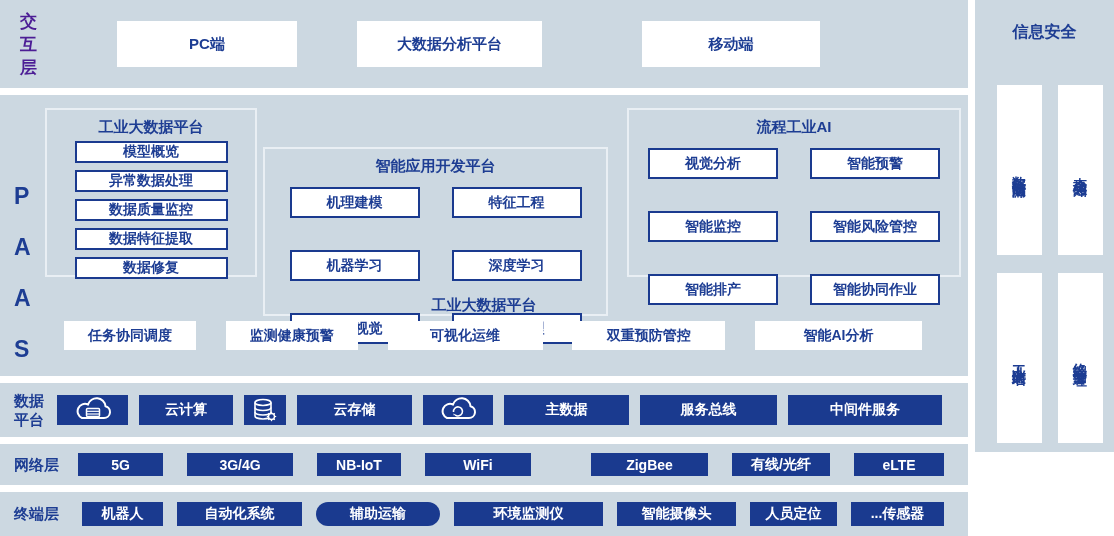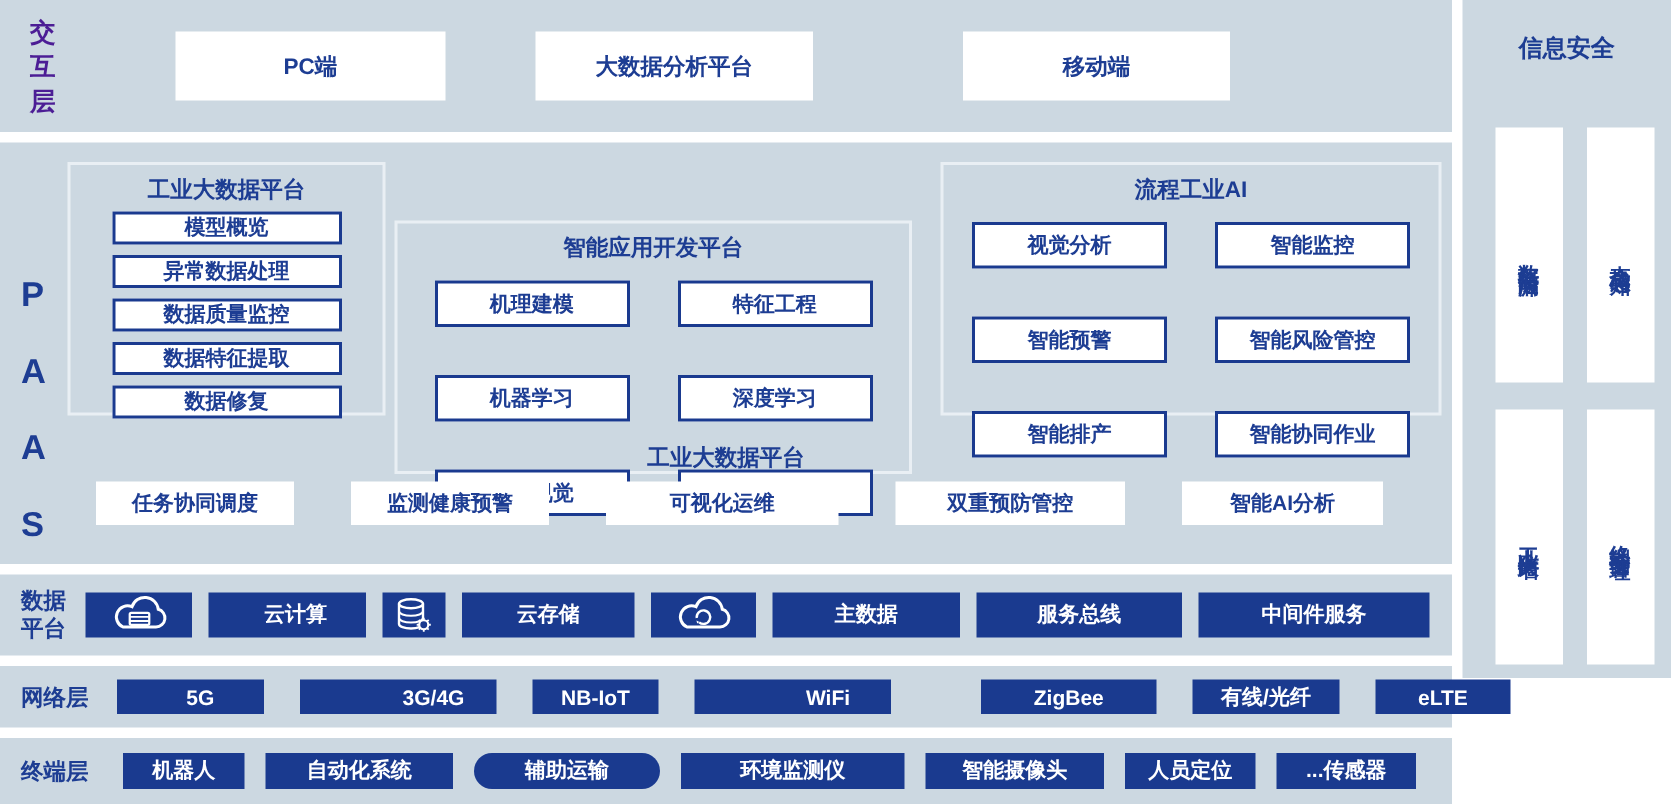--- a/index.html
+++ b/index.html
@@ -35,36 +35,36 @@
   .g1-list{margin-top:5px;display:flex;flex-direction:column;align-items:center;gap:7px;}
   .g1-list .sbox{width:153px;height:22px;font-size:14px;}
   .sbox{background:#ffffff;border:2px solid #1a3a8f;box-sizing:border-box;color:#1d3d93;font-weight:bold;
         display:flex;align-items:center;justify-content:center;}
   .ggrid{margin-top:12px;display:grid;grid-template-columns:130px 130px;column-gap:13px;row-gap:12px;justify-content:center;gap:32px;}
   .ggrid .sbox{height:31px;font-size:14px;}
   .paas-subtitle{position:absolute;top:201px;left:0;width:100%;text-align:center;font-size:15px;
                  font-weight:bold;color:#1d3d93;}
   .paas-subrow{position:absolute;top:226px;left:64px;width:858px;display:flex;justify-content:space-between;}
   .paas-subrow .wbox{height:29px;font-size:14px;}
-  .w132{width:132px;}.w155{width:155px;}.w153{width:153px;}.w149{width:134px;}
+  .w132{width:132px;}.w155{width:155px;}.w153{width:153px;}.w149{width:167px;}
 
   
   .vlabel2{position:absolute;left:14px;top:8px;width:34px;line-height:19px;font-size:15px;
            word-break:break-all;color:#1d3d93;font-weight:bold;}
   .dp-row{position:absolute;left:57px;top:12px;display:flex;gap:11px;height:30px;}
   .nbox{background:#1a3a8f;color:#ffffff;font-weight:bold;font-size:14px;
         display:flex;align-items:center;justify-content:center;}
-  .i71{width:71px;}.t113{width:94px;padding-left:11px;}.i42{width:42px;}.t115{width:115px;}.i70{width:70px;}
+  .i71{width:71px;}.t113{width:94px;}.i42{width:42px;}.t115{width:115px;}.i70{width:70px;}
   .t125{width:125px;}.t137{width:137px;}.t154{width:154px;}
   .nbox svg{display:block;}
 
   
   .net-row{position:absolute;left:78px;top:9px;display:flex;gap:24px;height:23px;}
   .net-row .nbox{font-size:14px;}
-  .n85{width:85px;padding-left:13px;}.n83{width:84px;padding-left:47px;}.n84{width:84px;}.n117{width:117px;margin-left:36px;}
+  .n85{width:85px;}.n83{width:106px;}.n84{width:84px;}.n117{width:117px;margin-left:36px;}
   .n98{width:98px;}.n90{width:90px;}
 
   
   .term-row{position:absolute;left:82px;top:10px;display:flex;gap:14px;height:24px;}
   .term-row .nbox{font-size:14px;}
   .t81{width:81px;}.t124s{width:124px;border-radius:12px;}.t149{width:149px;}.t119{width:119px;}
   .t87{width:87px;}.t93{width:93px;}.t125s{width:125px;}
 
   
   .sec-title{text-align:center;padding-top:22px;font-size:16px;font-weight:bold;color:#1d3d93;}
@@ -112,22 +112,22 @@
           <div class="sbox">深度学习</div>
           <div class="sbox">机器视觉</div>
           <div class="sbox">信号处理</div>
         </div>
       </div>
 
       <div class="group g3">
         <div class="gtitle">流程工业AI</div>
         <div class="ggrid">
           <div class="sbox">视觉分析</div>
+          <div class="sbox">智能预警</div>
           <div class="sbox">智能监控</div>
-          <div class="sbox">智能预警</div>
           <div class="sbox">智能风险管控</div>
           <div class="sbox">智能排产</div>
           <div class="sbox">智能协同作业</div>
         </div>
       </div>
     </div>
 
     <div class="paas-subtitle">工业大数据平台</div>
     <div class="paas-subrow">
       <div class="wbox w132">任务协同调度</div>

